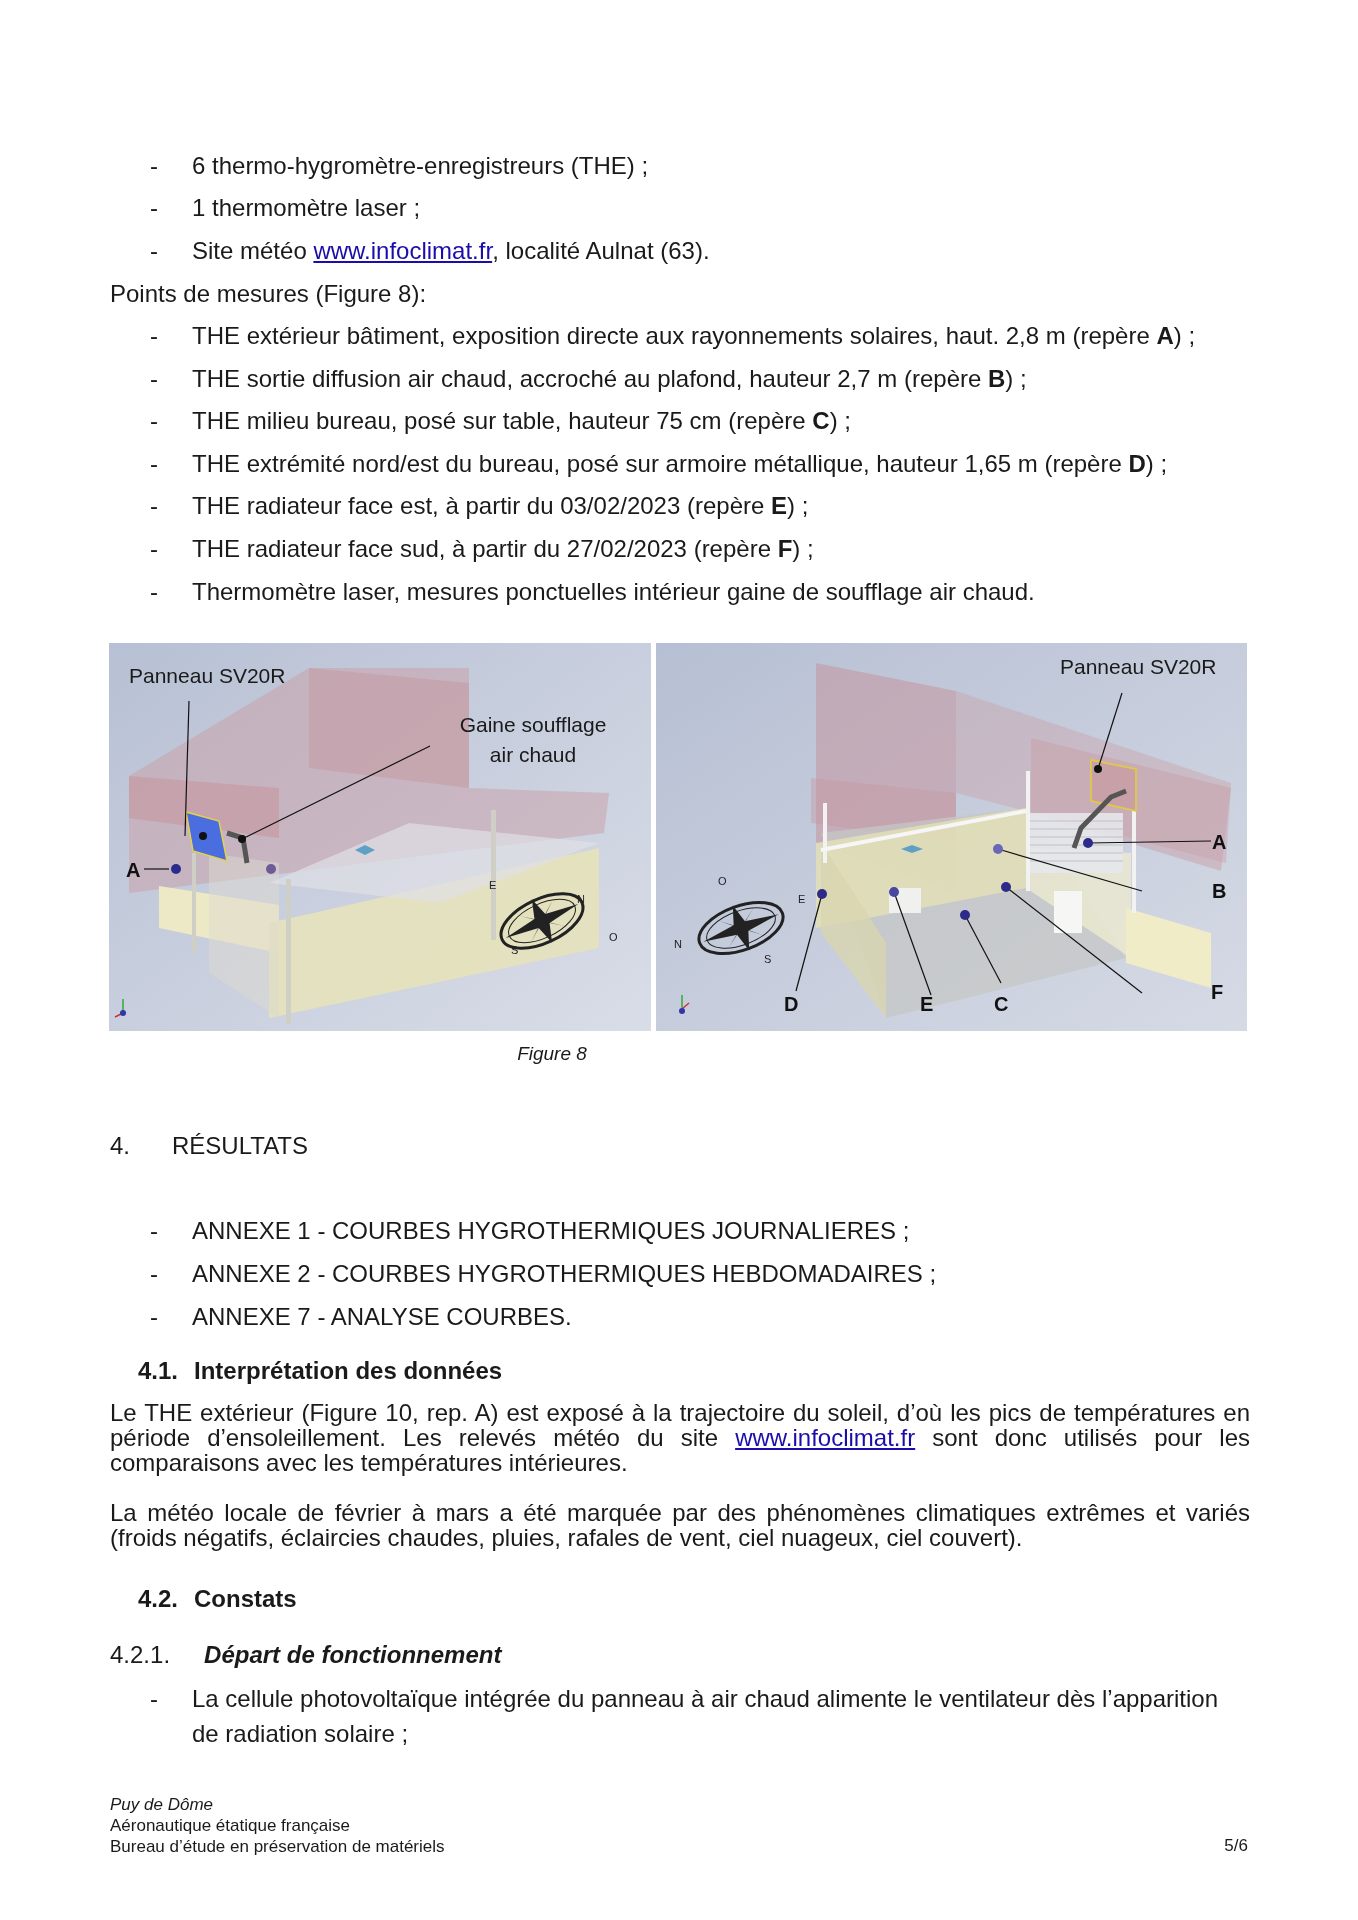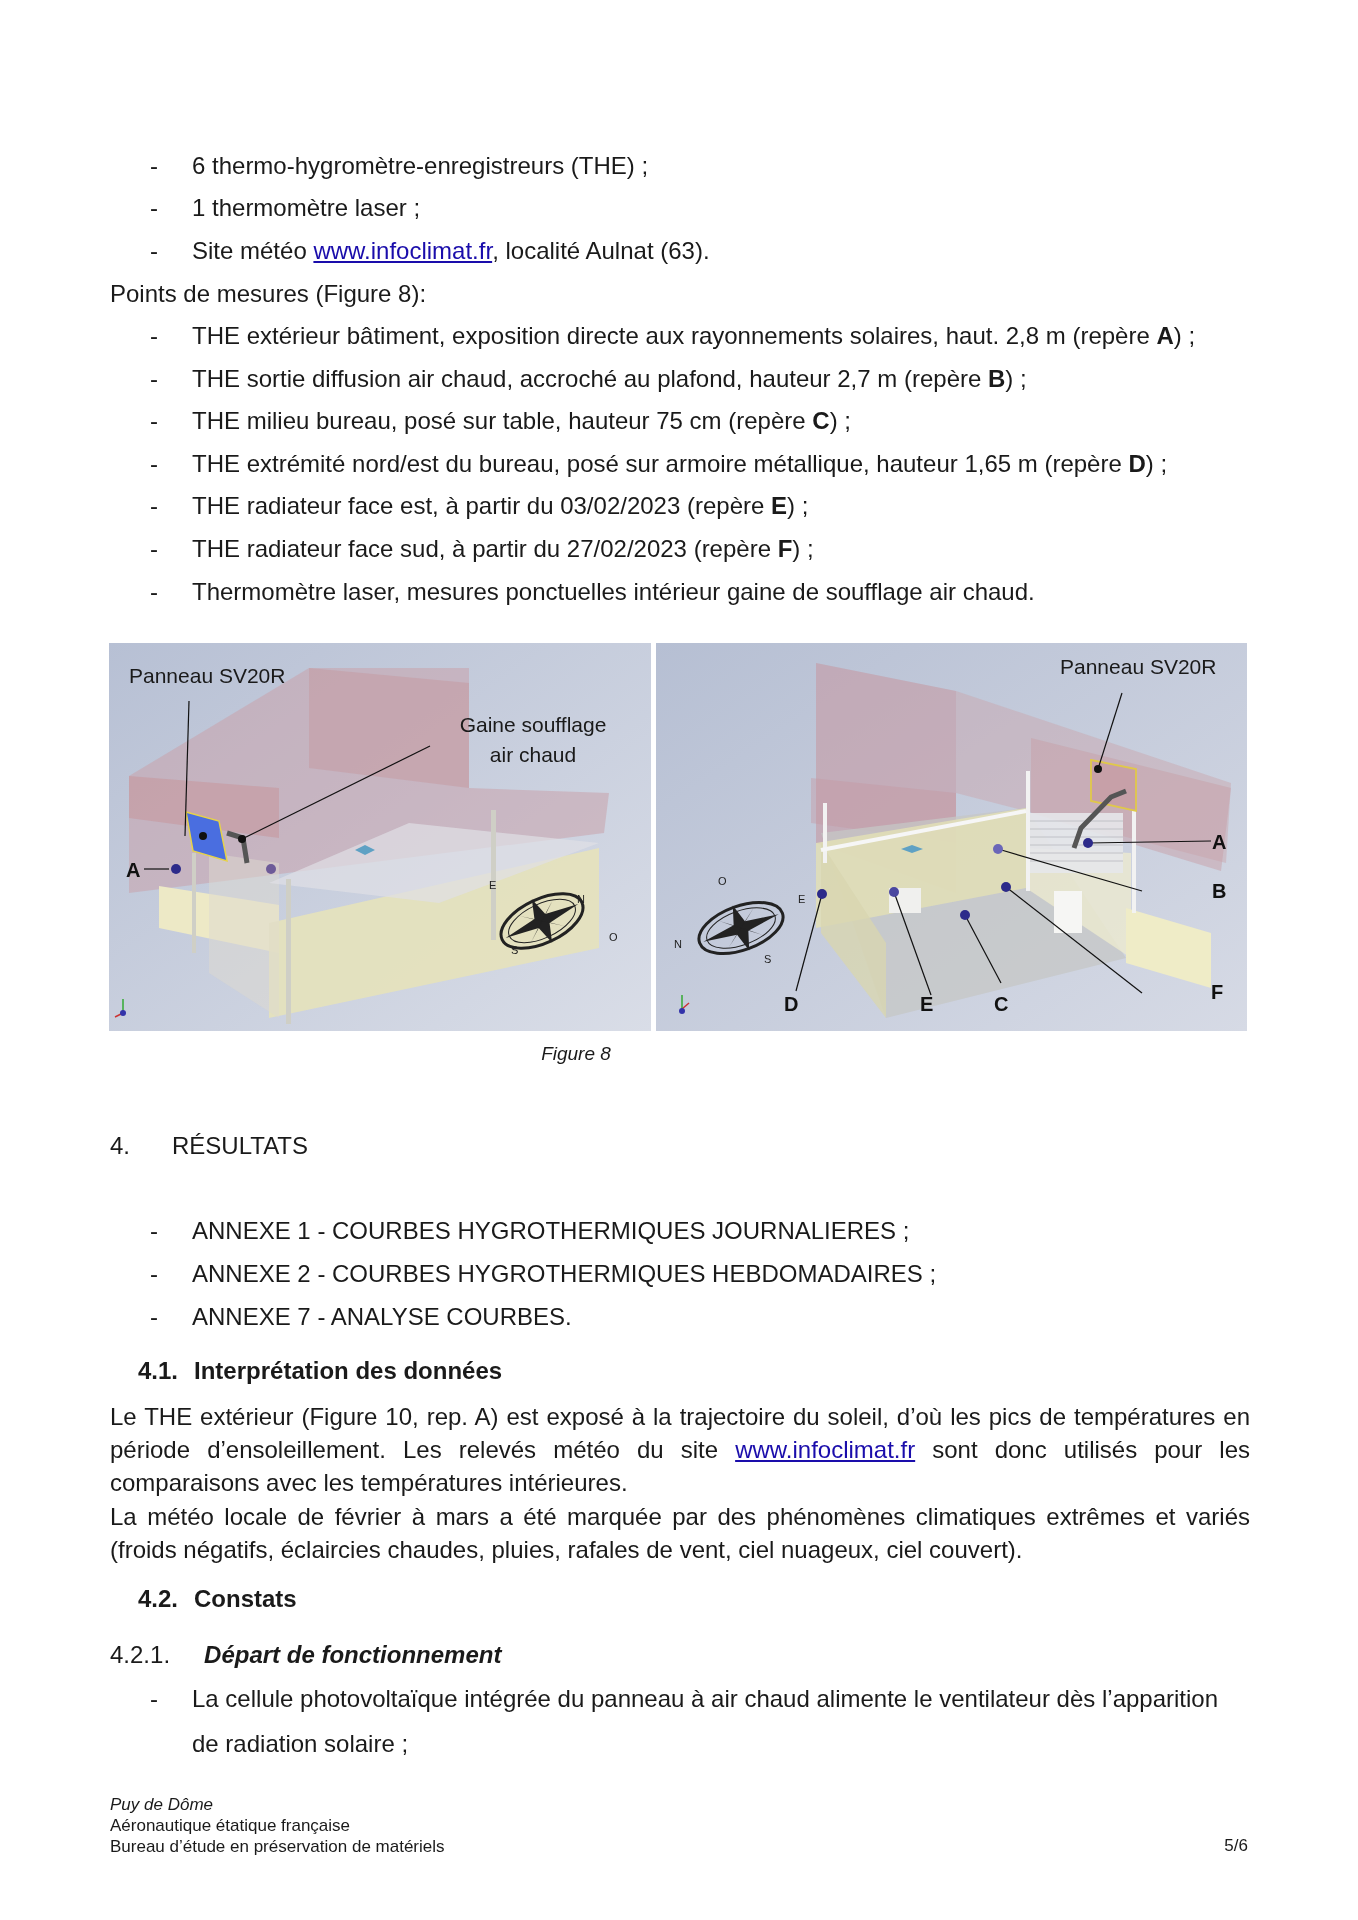--- a/index.html
+++ b/index.html
@@ -6,26 +6,26 @@
   body { width: 1358px; height: 1920px; position: relative; overflow: hidden;
          font-family: "Liberation Sans", sans-serif; color: #1a1a1a; }
   .page { position: absolute; left: 0; top: 0; width: 1358px; height: 1920px; }
   .line { position: absolute; font-size: 24px; line-height: 28px; white-space: nowrap; }
   .bullet { position: absolute; font-size: 24px; line-height: 28px; }
   .dash { position: absolute; left: 150px; }
   .btext { position: absolute; left: 192px; white-space: nowrap; }
   a.link { color: #1a0dab; text-decoration: underline; }
   b { font-weight: bold; }
   .h4 { font-weight: bold; font-size: 24px; margin-left: 28px; }
-  .para { position: absolute; left: 110px; width: 1140px; font-size: 24px; line-height: 33px;
+  .para { position: absolute; left: 110px; width: 1140px; font-size: 24px; line-height: 25px;
           text-align: justify; }
   .fig { position: absolute; overflow: hidden; }
   .fig svg { display: block; }
   .caption { position: absolute; left: 0; width: 1104px; text-align: center; font-style: italic;
-             font-size: 19px; top: 1043px; padding-left: 24px; }
+             font-size: 19px; top: 1043px; }
   .footer { position: absolute; left: 110px; font-size: 17px; line-height: 21px; }
   .pagenum { position: absolute; right: 110px; top: 1836px; font-size: 17px; }
 </style>
 </head>
 <body>
 
 <div class="page">
 
   <div>
     <div class="bullet" style="top:152px; width:1358px;">
@@ -259,21 +259,21 @@
   <div class="line h4" style="left:110px; top:1585px;">
     <span>4.2.</span><span style="display:inline-block; width:16px;"></span><span>Constats</span>
   </div>
 
   <div class="line" style="left:110px; top:1641px;text-align:right;">
     <span>4.2.1.</span><span style="display:inline-block; width:34px;"></span><b><i>Départ de fonctionnement</i></b>
   </div>
   <div class="bullet" style="top:1685px; width:1358px;">
     <span class="dash">-</span>
     <span class="btext">La cellule photovoltaïque intégrée du panneau à air chaud alimente le ventilateur dès l’apparition</span>
-    <span class="btext" style="top:45px;">de radiation solaire ;</span>
+    <span class="btext" style="top:35px;">de radiation solaire ;</span>
   </div>
 
   <div class="footer" style="top:1794px;font-style:italic;">Puy de Dôme</div>
   <div class="footer" style="top:1815px;text-align:right;">Aéronautique étatique française</div>
   <div class="footer" style="top:1836px;">Bureau d’étude en préservation de matériels</div>
   <div class="pagenum">5/6</div>
 
 </div>
 
 </body></html>

